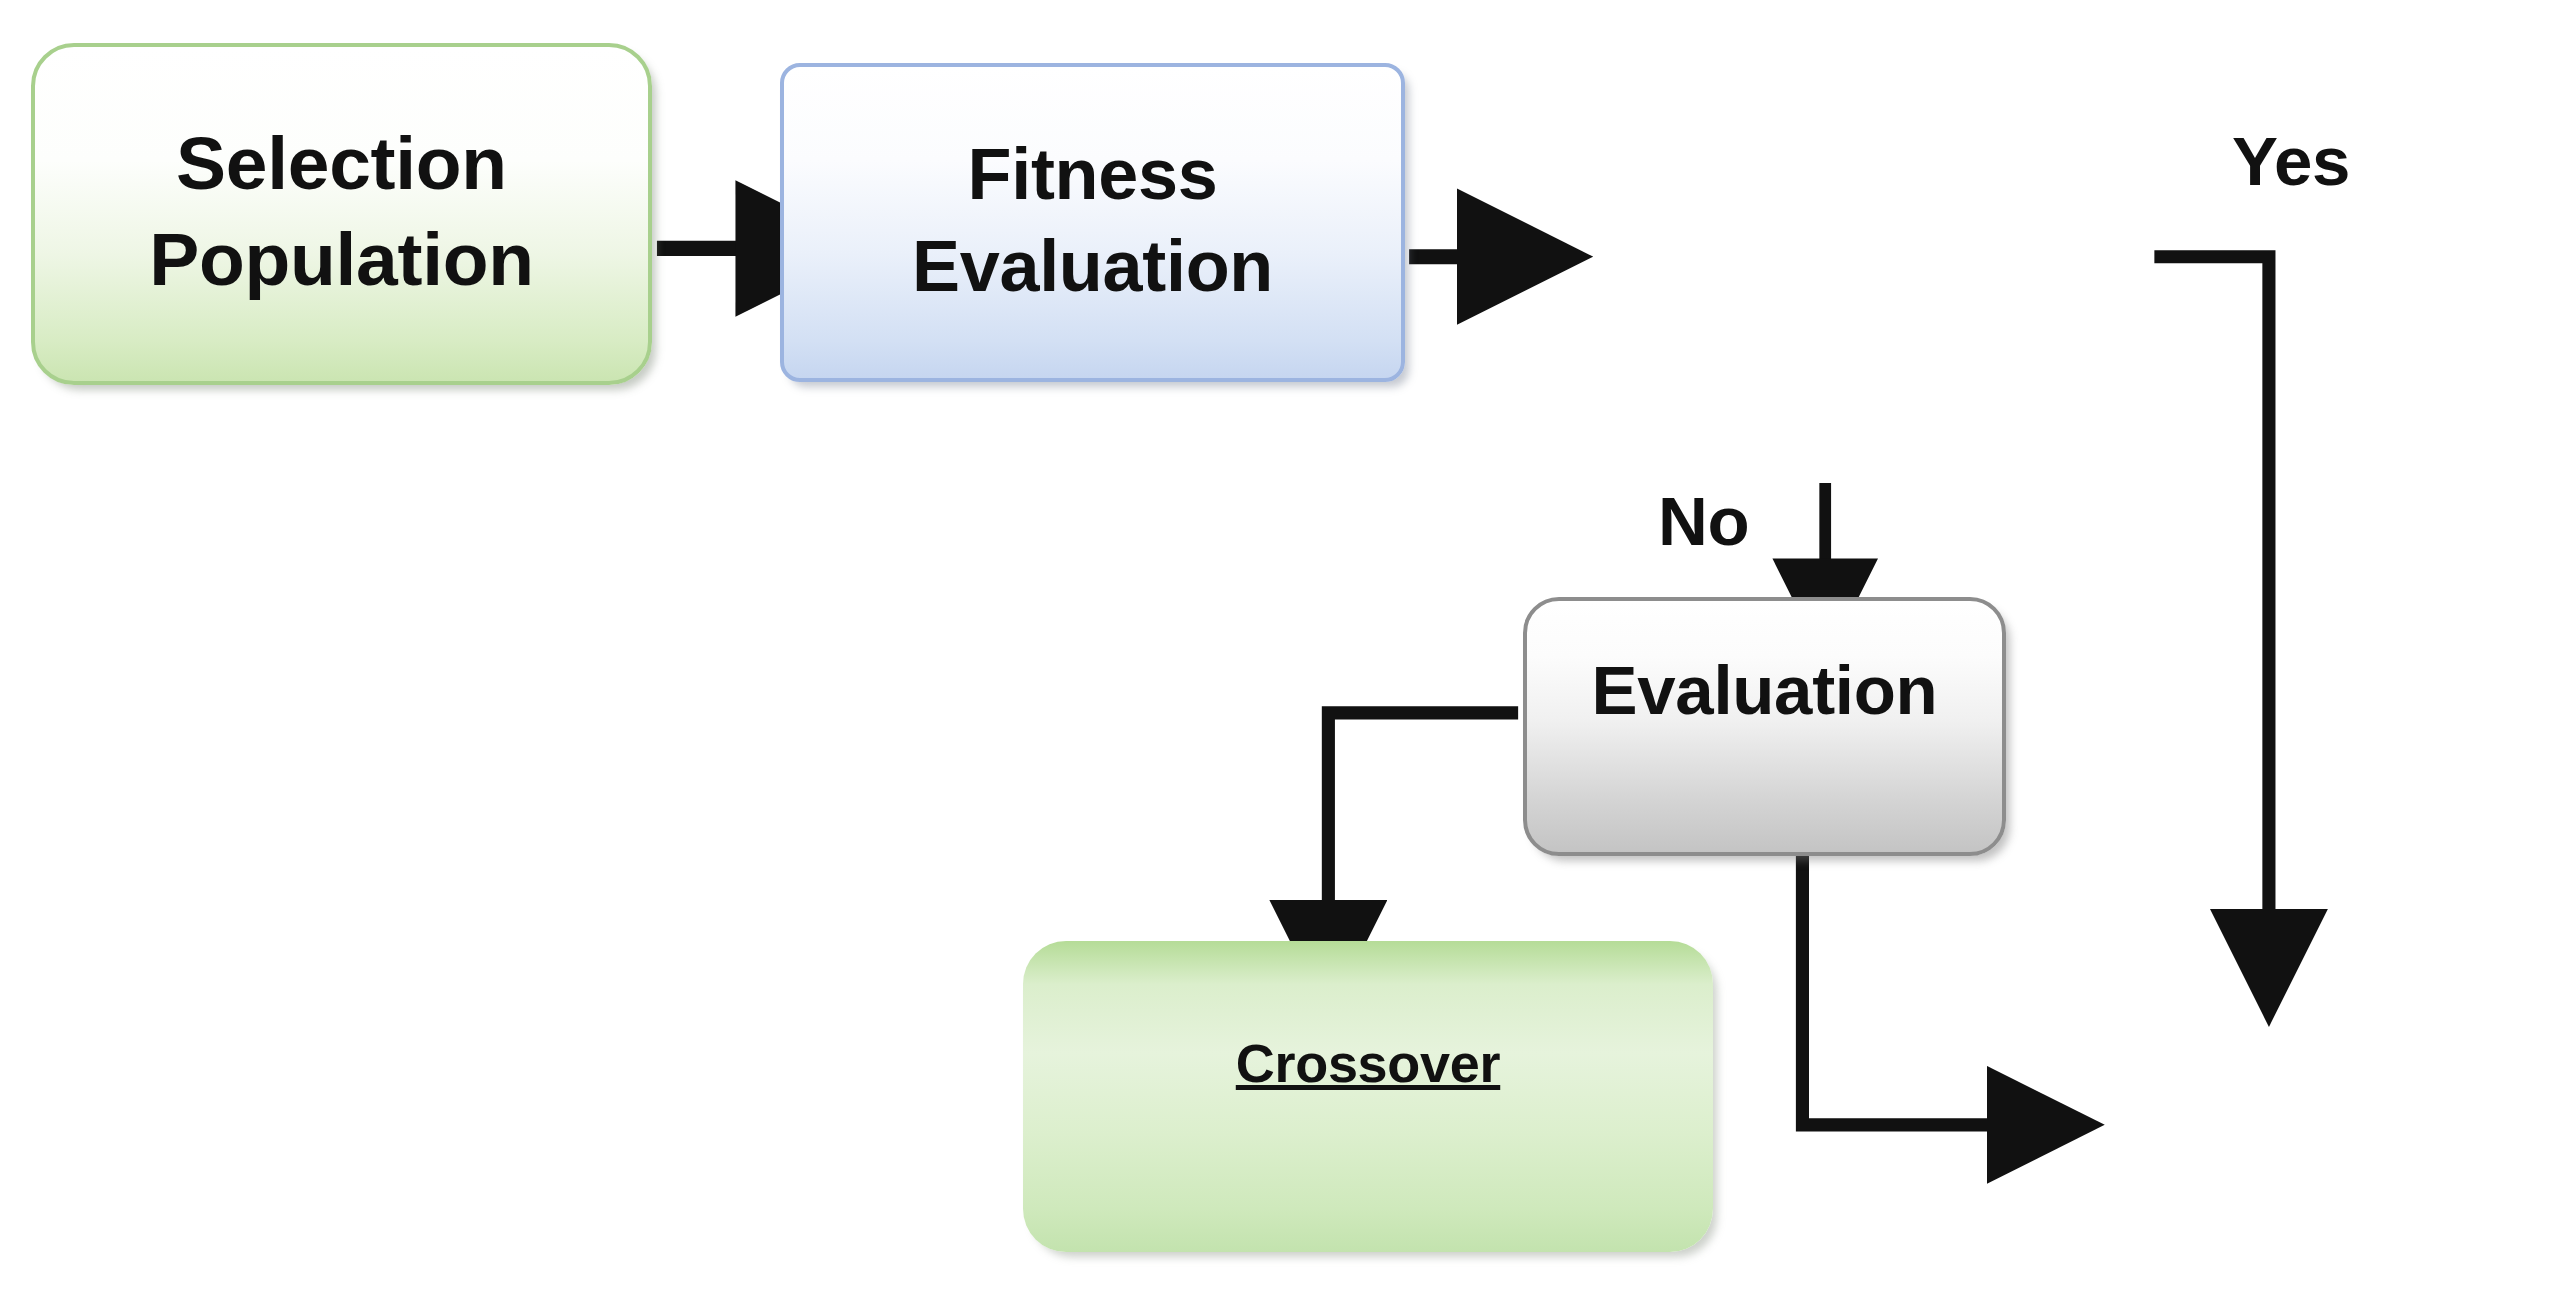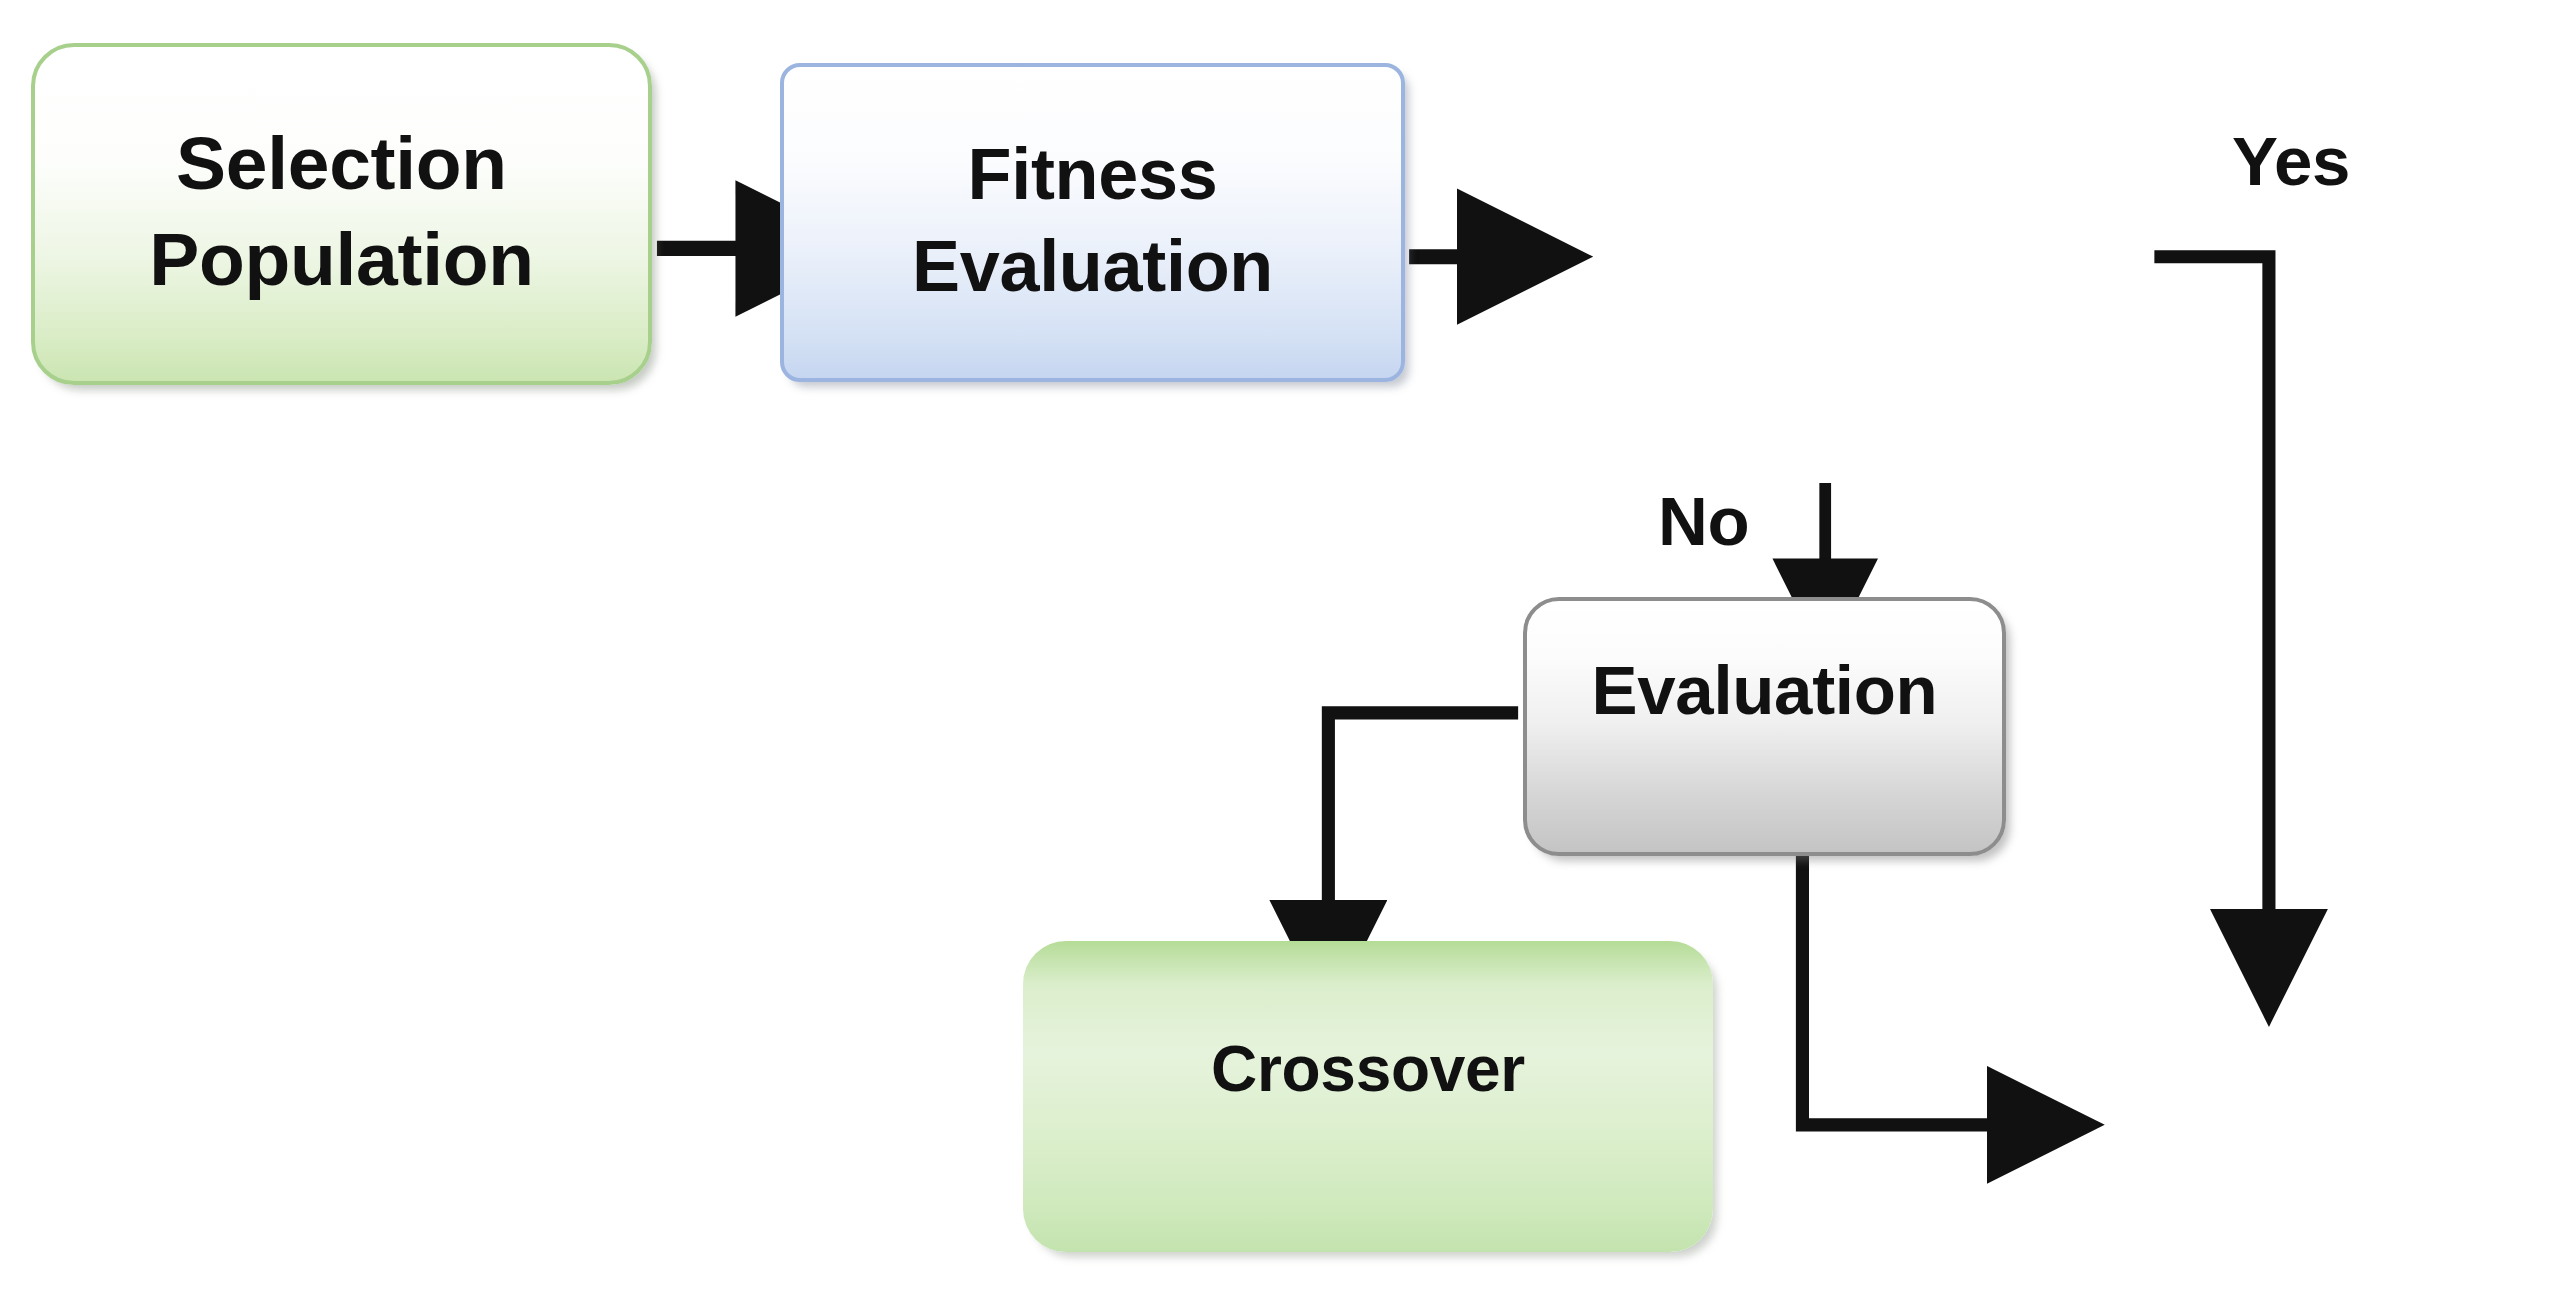--- a/index.html
+++ b/index.html
@@ -71,23 +71,24 @@
   }
 
   
   #node-crossover {
     left: 1023px; top: 941px;
     width: 690px; height: 311px;
     border: 0;
     border-radius: 43px;
     background: linear-gradient(to bottom, #b5dc97 0%, #dbeecc 14%, #e6f3dc 36%, #dcefcd 62%, #cfe9bc 86%, #c3e3ae 100%);
     box-shadow: 6.2px 7.6px 9px -2.8px rgba(130,140,125,0.40);
-    font-size: 64px;
+    font-size: 54px;
     align-items: flex-start;
     padding-top: 88px;
+    text-decoration: underline;
   }
 
   
   #node-final-output {
     left: 2034px; top: 947px;
     width: 521px;  height: 345px;
     border: 6.2px solid #ef9a3c;
     border-radius: 29px;
     background: linear-gradient(to bottom, #a6cd8b 0%, #a3cc87 38%, #9dc980 72%, #97c379 100%);
     box-shadow: 7.6px 8.3px 7px -2.8px rgba(90,110,80,0.55);

